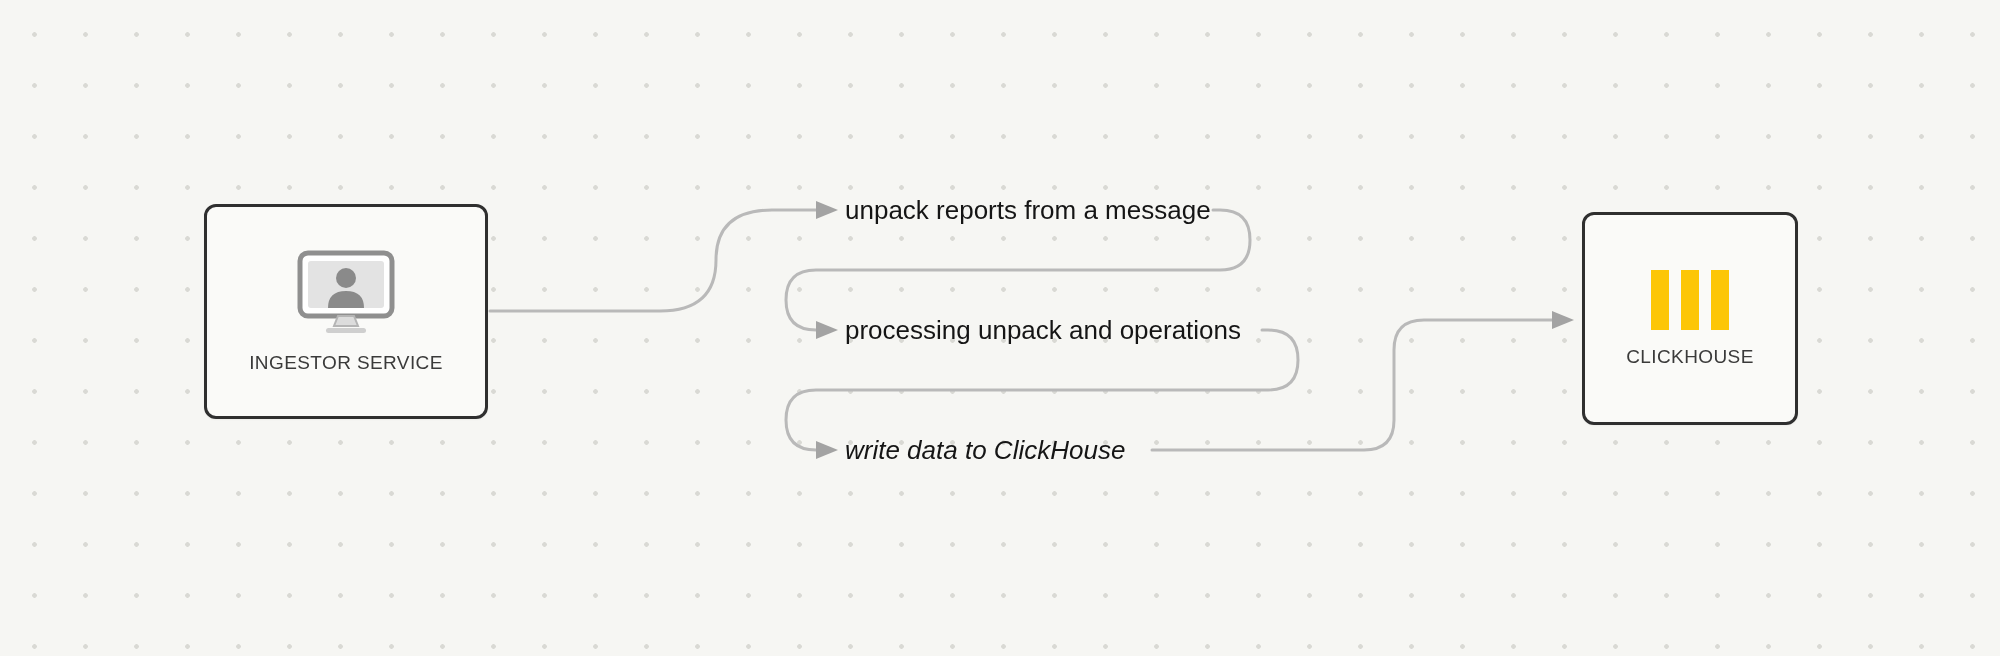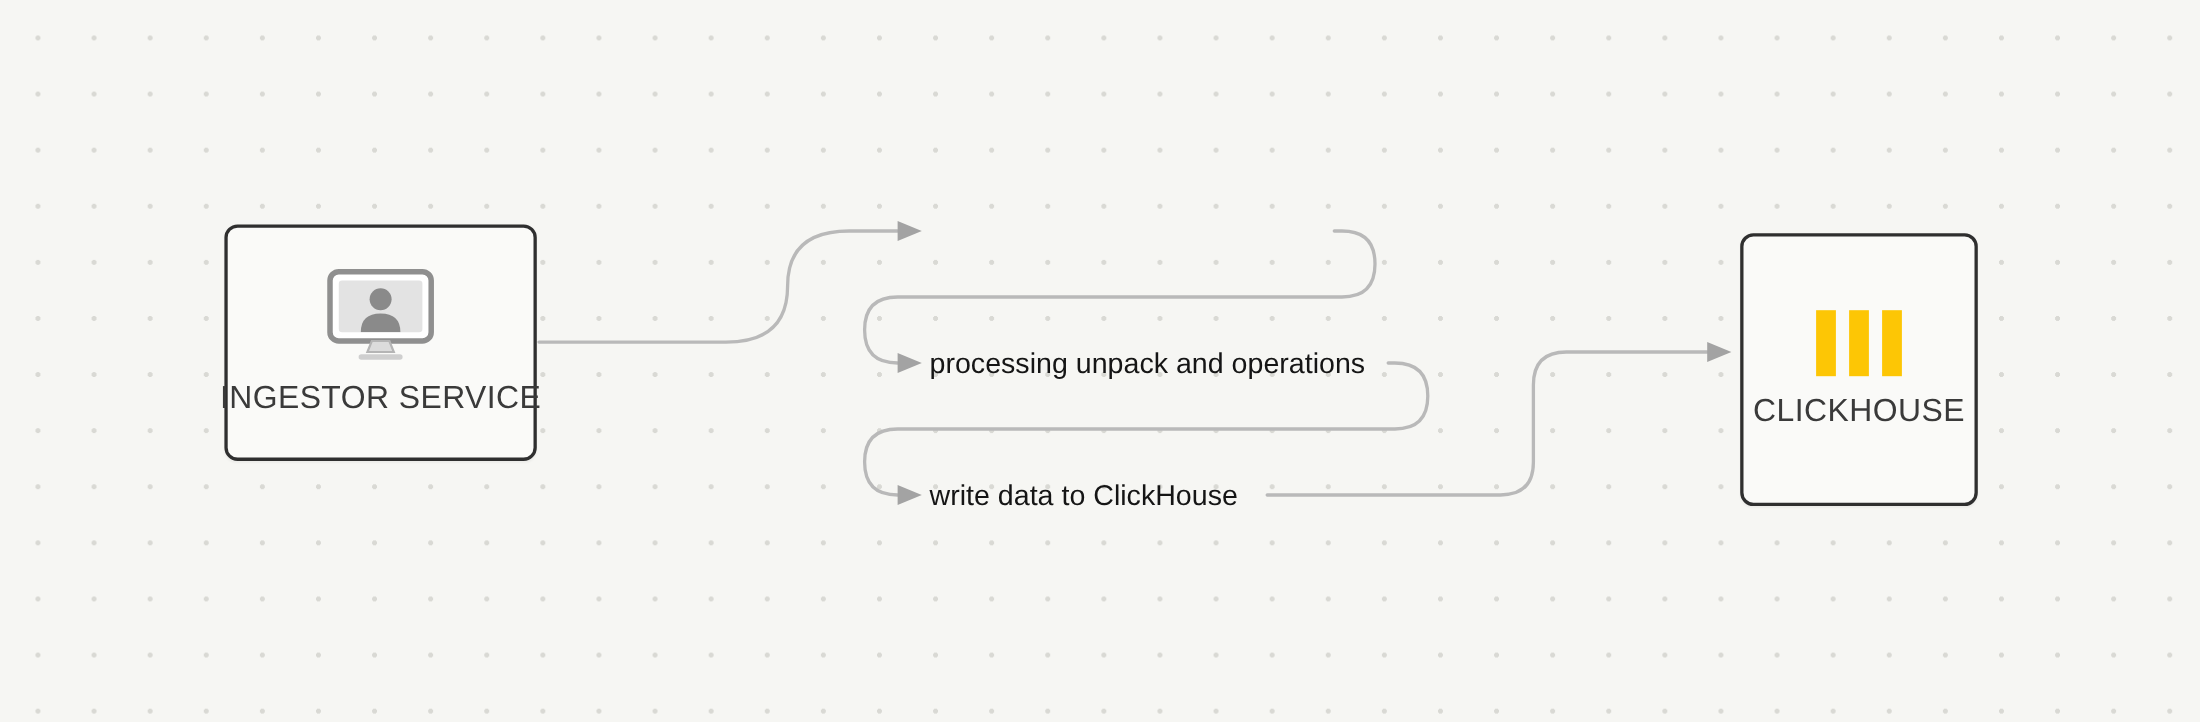--- a/index.html
+++ b/index.html
@@ -51,41 +51,41 @@
   .node-ingestor {
     left: 204px;
     top: 204px;
     width: 284px;
     height: 215px;
   }
   .node-clickhouse {
     left: 1582px;
     top: 212px;
     width: 216px;
-    height: 248px;
+    height: 213px;
   }
   .node-label {
-    font-size: 29px;
+    font-size: 19px;
     color: var(--node-text, #3a3a3a);
     letter-spacing: 0.4px;
     white-space: nowrap;
   }
   .step-label {
     position: absolute;
     left: 845px;
     height: 34px;
     line-height: 34px;
     font-size: 26px;
     font-weight: 500;
     color: var(--text, #151515);
     white-space: nowrap;
   }
   .step-1 { top: 193px; }
   .step-2 { top: 313px; }
-  .step-3 { top: 433px; }
+  .step-3 { top: 433px; font-style: italic; }
   .ch-logo {
     display: flex;
     gap: 12px;
     height: 60px;
     align-items: stretch;
   }
   .ch-bar {
     width: 18px;
     background: var(--clickhouse-yellow, #fdc605);
   }
@@ -122,20 +122,21 @@
       <g clip-path="url(#scr)">
         <circle cx="50" cy="28" r="10" fill="#8a8a8a"></circle>
         <path d="M32 58 Q32 41 50 41 Q68 41 68 58 Z" fill="#8a8a8a"></path>
       </g>
       <path d="M42 66 H58 L62 76 H38 Z" fill="#dcdcdc" stroke="#b5b5b5" stroke-width="2"></path>
       <rect x="30" y="78" width="40" height="5" rx="2.5" fill="#cfcfcf"></rect>
     </svg>
     <div class="node-label">INGESTOR SERVICE</div>
   </div>
 
+  <div class="step-label step-1">unpack reports from a message</div>
   <div class="step-label step-2">processing unpack and operations</div>
   <div class="step-label step-3">write data to ClickHouse</div>
 
   <div class="node node-clickhouse">
     <div class="ch-logo">
       <span class="ch-bar"></span>
       <span class="ch-bar"></span>
       <span class="ch-bar"></span>
     </div>
     <div class="node-label">CLICKHOUSE</div>

